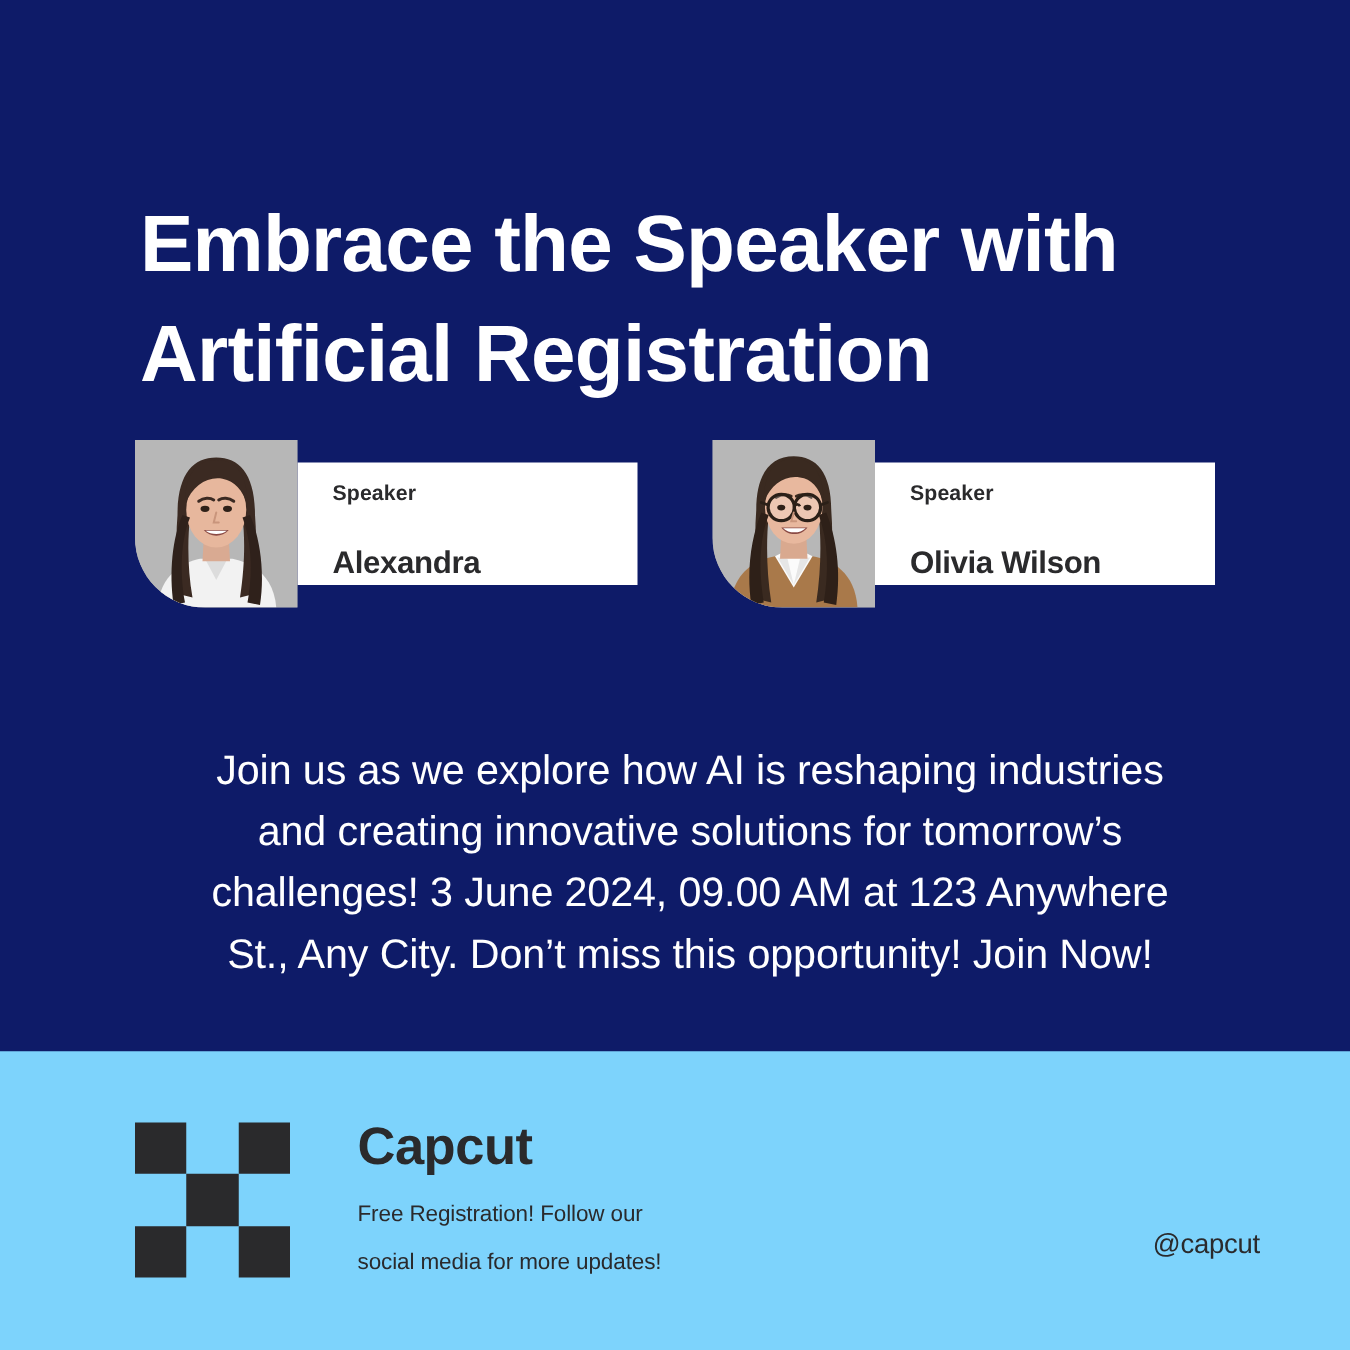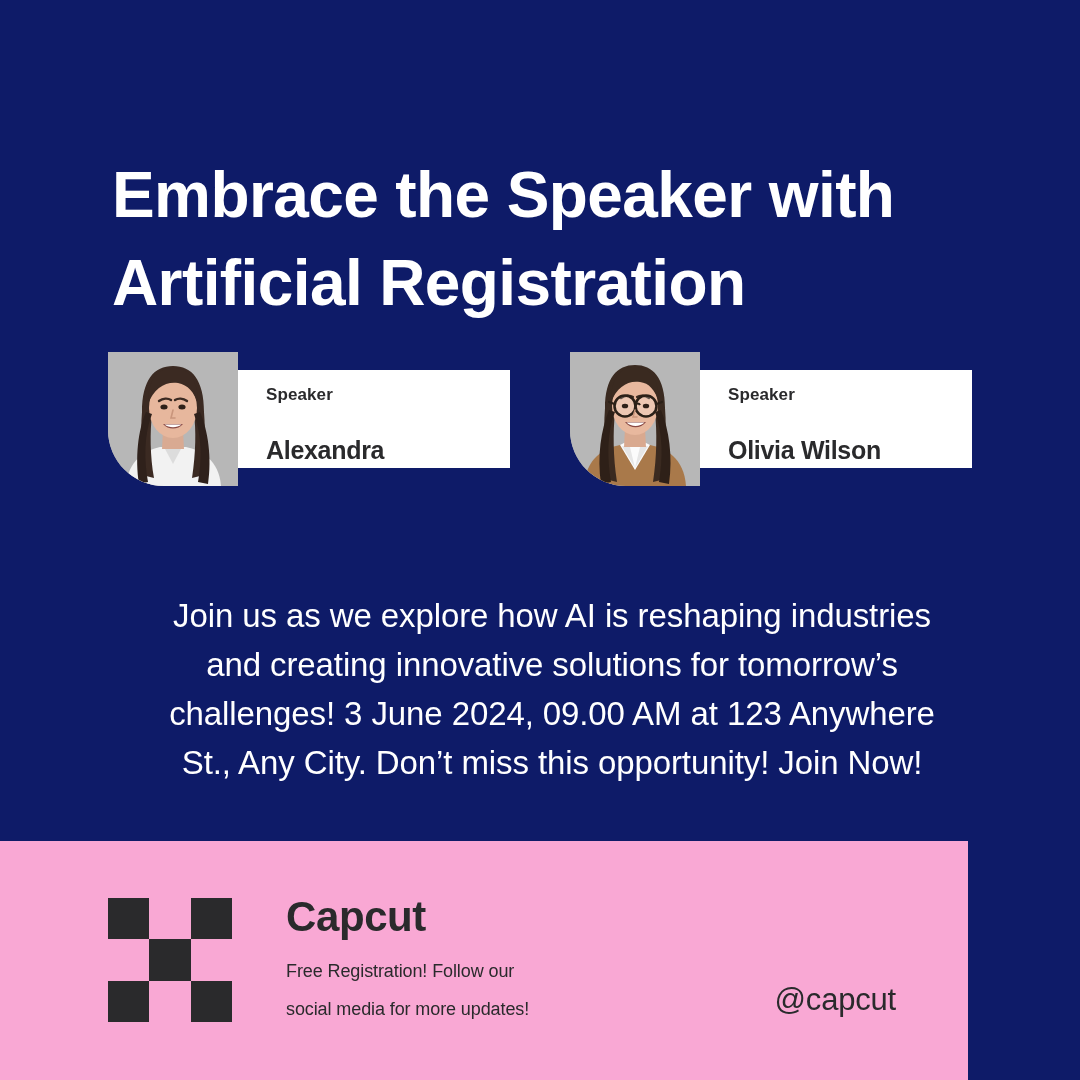--- a/index.html
+++ b/index.html
@@ -117,23 +117,23 @@
     line-height: 49px;
     letter-spacing: -0.1px;
   }
   .body-copy .bc-line { display: block; white-space: nowrap; text-align: center; }
 
   
   .footer {
     position: absolute;
     left: 0;
     top: 841px;
-    width: 968px;
+    width: 1080px;
     height: 239px;
-    background: #f9a8d4;
+    background: #7dd3fc;
   }
 
   .logo-mark {
     position: absolute;
     left: 108px;
     top: 57px;
     width: 124px;
     height: 124px;
     display: grid;
     grid-template-columns: repeat(3, 1fr);
@@ -160,21 +160,21 @@
     line-height: 38px;
     color: #2A2A2C;
     letter-spacing: -0.1px;
   }
   .brand-tagline .tg-line { display: block; white-space: nowrap; }
 
   .handle {
     position: absolute;
     right: 72px;
     top: 141px;
-    font-size: 31px;
+    font-size: 22px;
     font-weight: 500;
     color: #2A2A2C;
     letter-spacing: -0.2px;
   }
 </style>
 </head>
 <body>
 
 <div class="poster">
 

